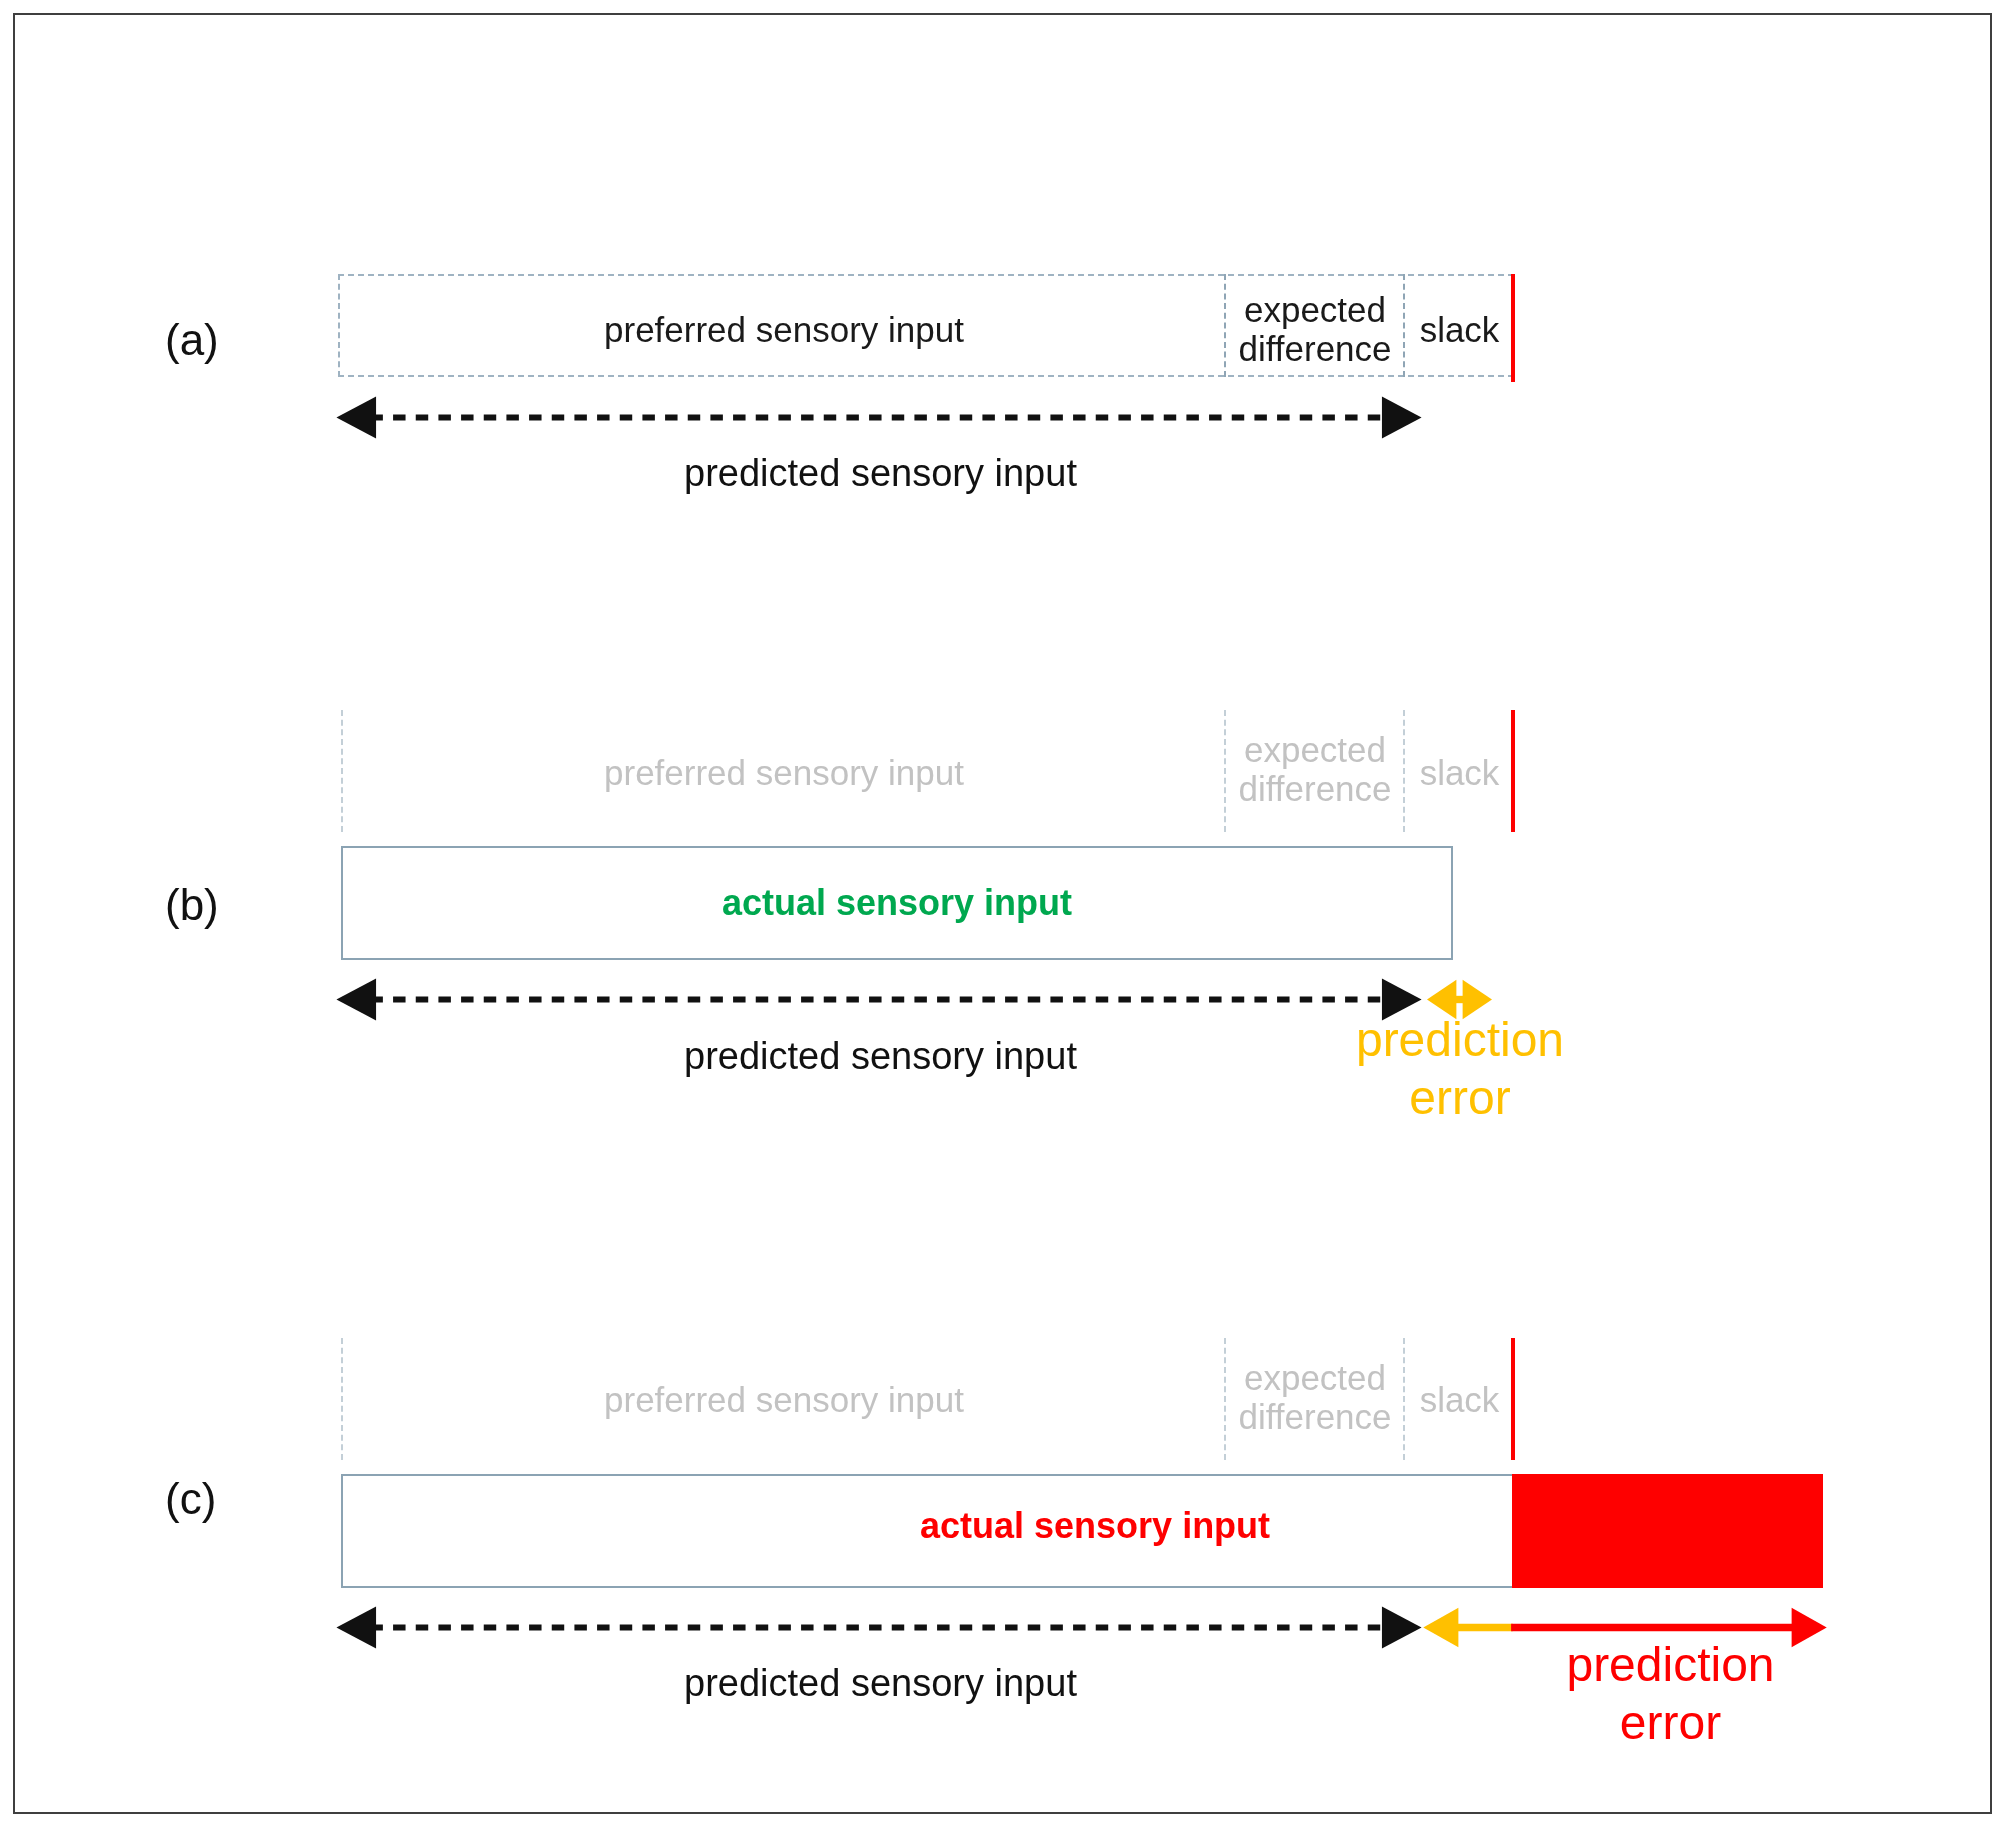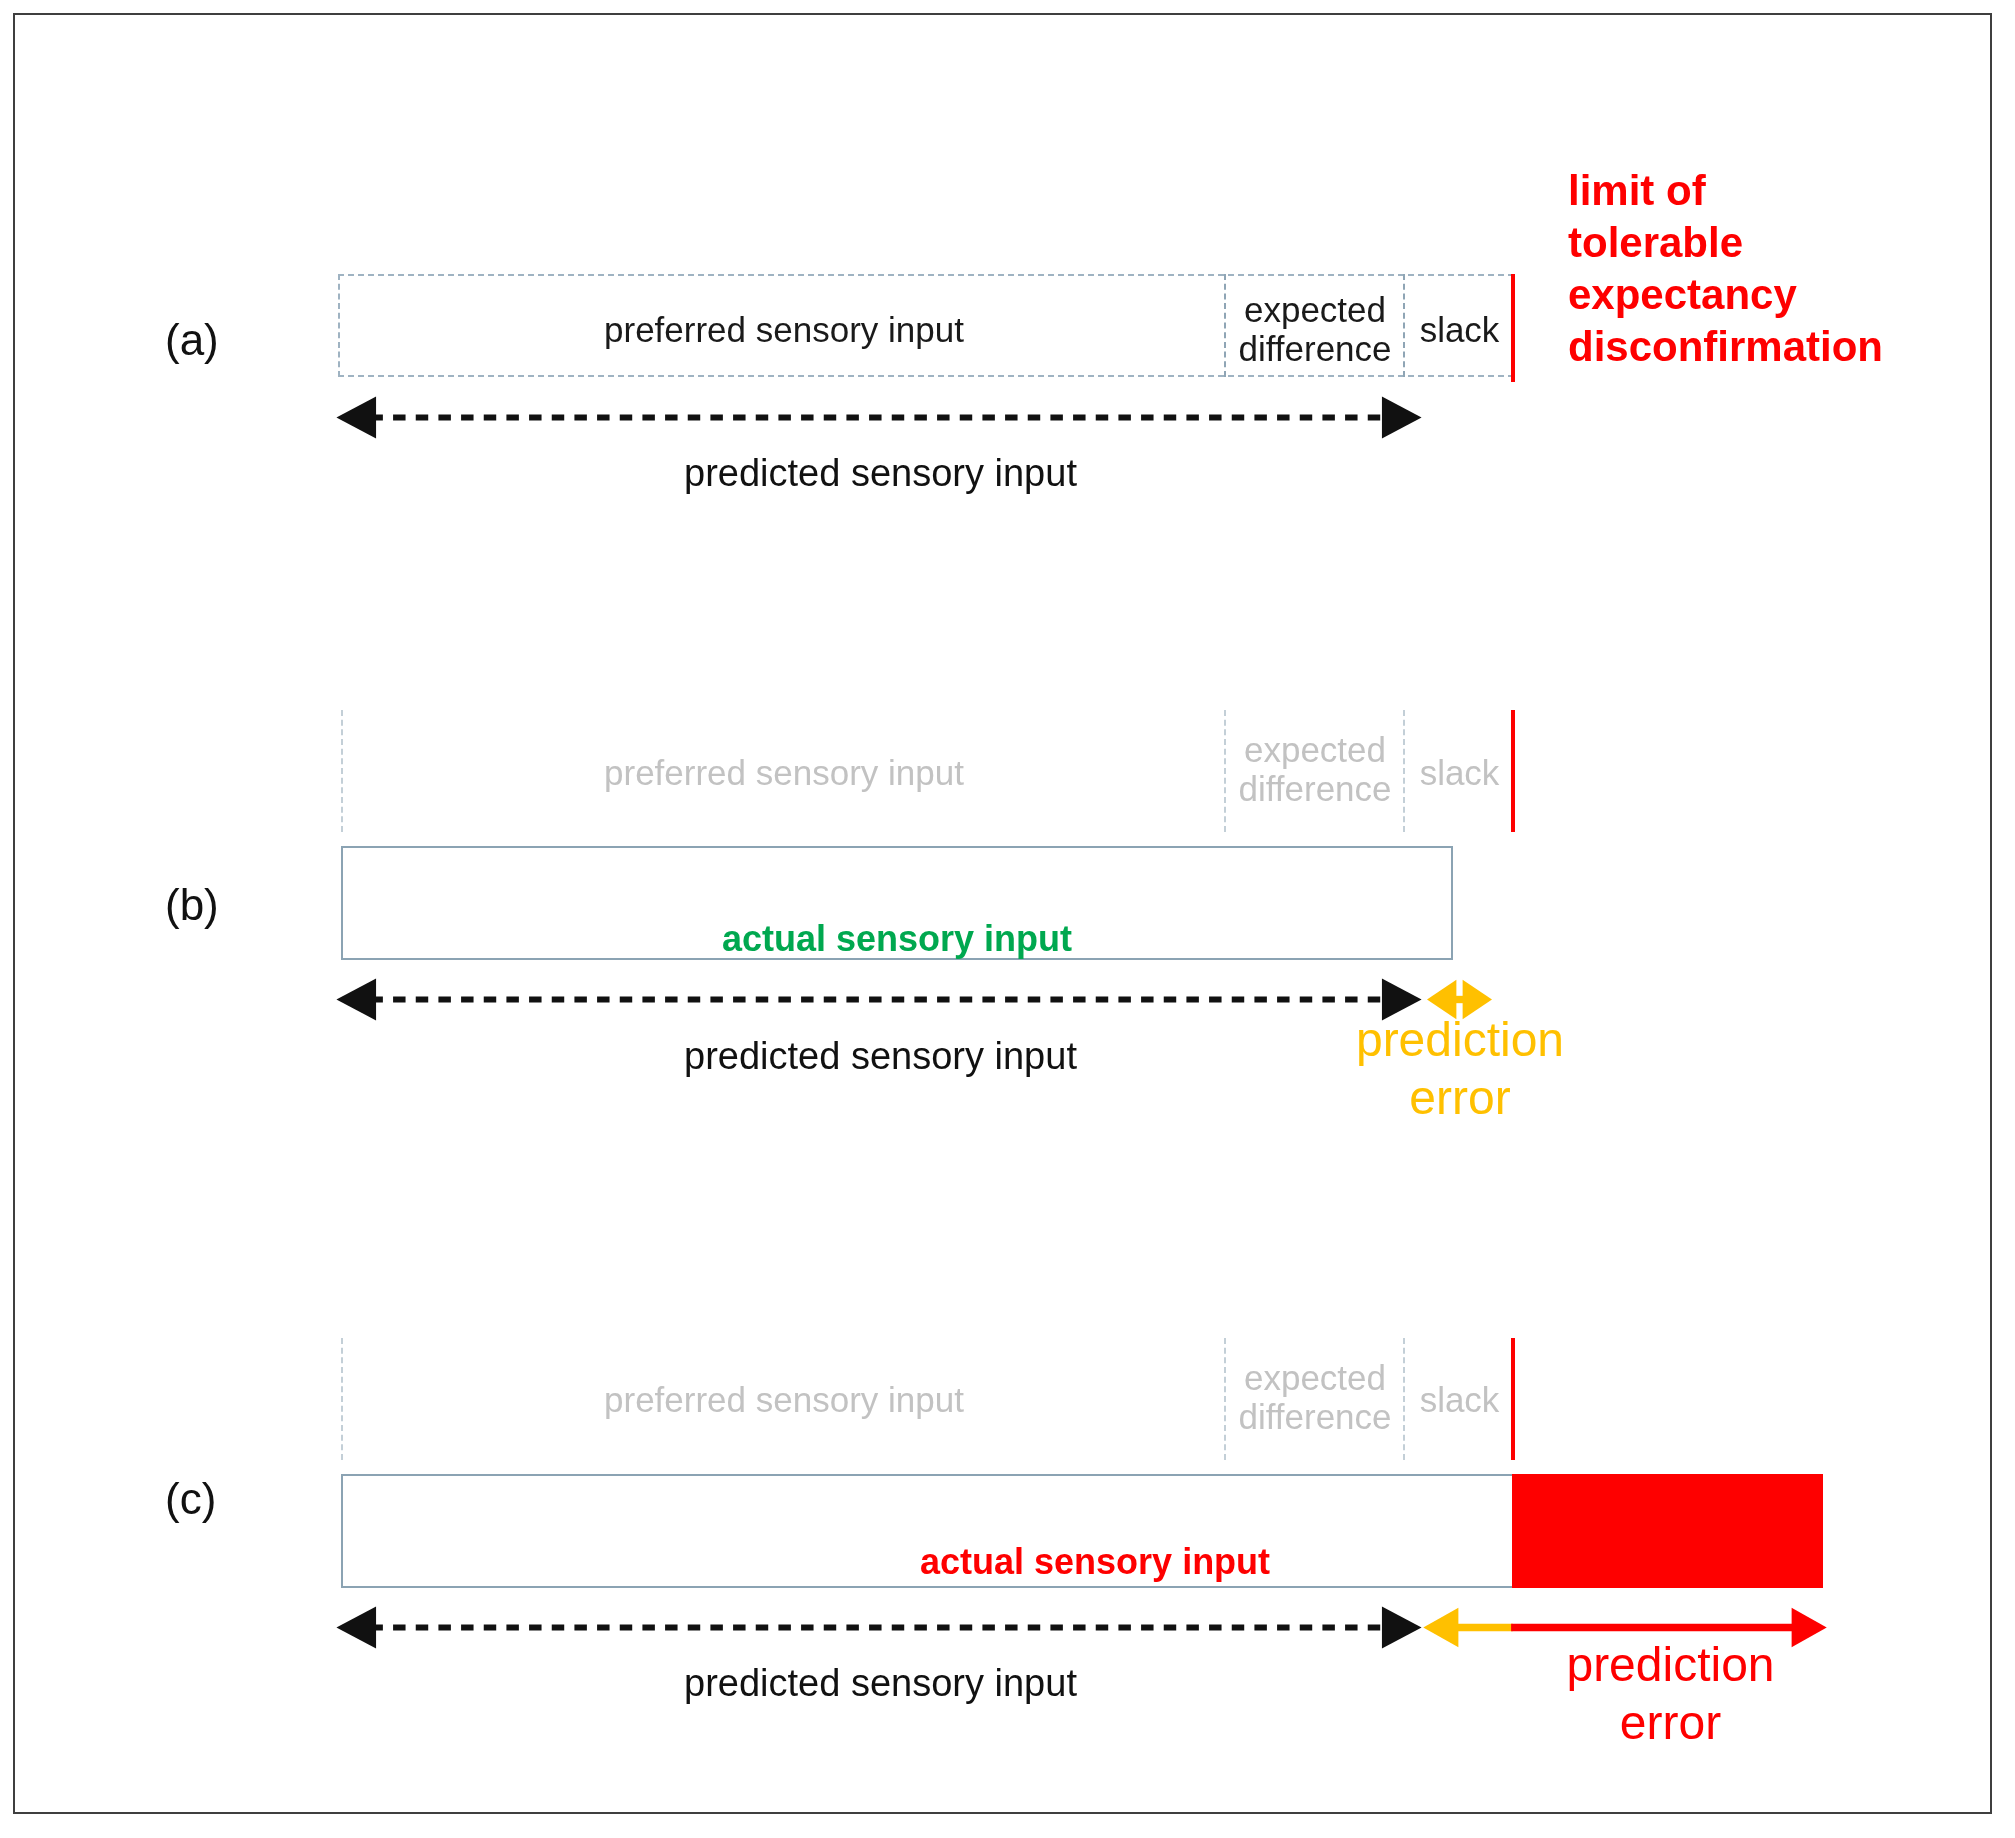--- a/index.html
+++ b/index.html
@@ -96,21 +96,20 @@
     position: absolute;
     background: #fe0000;
   }
   .actual-label {
     position: absolute;
     font-size: 36px;
     font-weight: bold;
     line-height: 1;
     white-space: nowrap;
     text-align: center;
-    margin-top: 36px;
   }
 
   
   .arrow-svg { position: absolute; overflow: visible; }
 
   .measure-caption {
     position: absolute;
     font-size: 38px;
     color: #111111;
     line-height: 1;
@@ -138,24 +137,20 @@
   <div class="vdash" style="left:1224px; top:274px; height:103px;"></div>
   <div class="vdash" style="left:1403px; top:274px; height:103px;"></div>
 
   <div class="cell-label" style="left:355px; top:310px; width:858px;">preferred sensory input</div>
   <div class="cell-label" style="left:1227px; top:290px; width:176px;">expected
 difference</div>
   <div class="cell-label" style="left:1407px; top:310px; width:105px;">slack</div>
 
   <div class="limit-line" style="left:1511px; top:274px; height:108px;"></div>
 
-  <div class="limit-caption" style="left:1568px; top:165px; width:398px;">limit of
-tolerable
-expectancy
-disconfirmation</div>
 
   <svg class="arrow-svg" style="left:335px; top:392px;" width="1088" height="51" viewBox="0 0 1915 90">
     <line x1="60" y1="45" x2="1855" y2="45" stroke="#111111" stroke-width="11" stroke-dasharray="22 18" stroke-linecap="butt"></line>
     <polygon points="0,45 70,8 70,82" fill="#111111"></polygon>
     <polygon points="1915,45 1845,8 1845,82" fill="#111111"></polygon>
   </svg>
 
   <div class="measure-caption" style="left:338px; top:454px; width:1085px;">predicted sensory input</div>
 
   <div class="panel-letter" style="left:165px; top:883px;">(b)</div>

